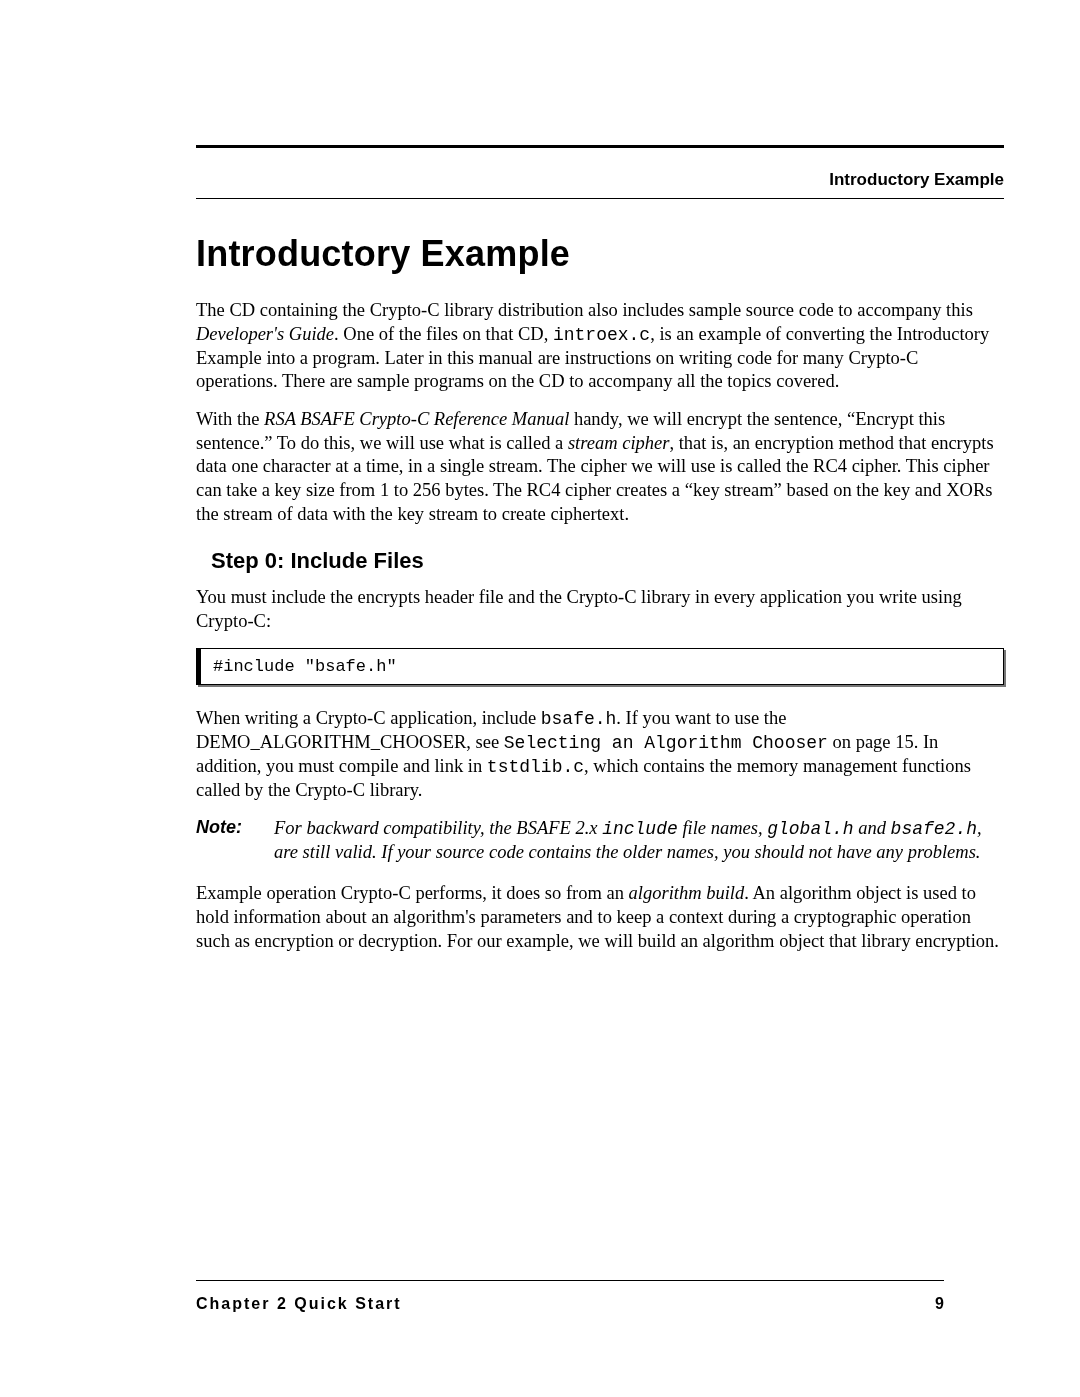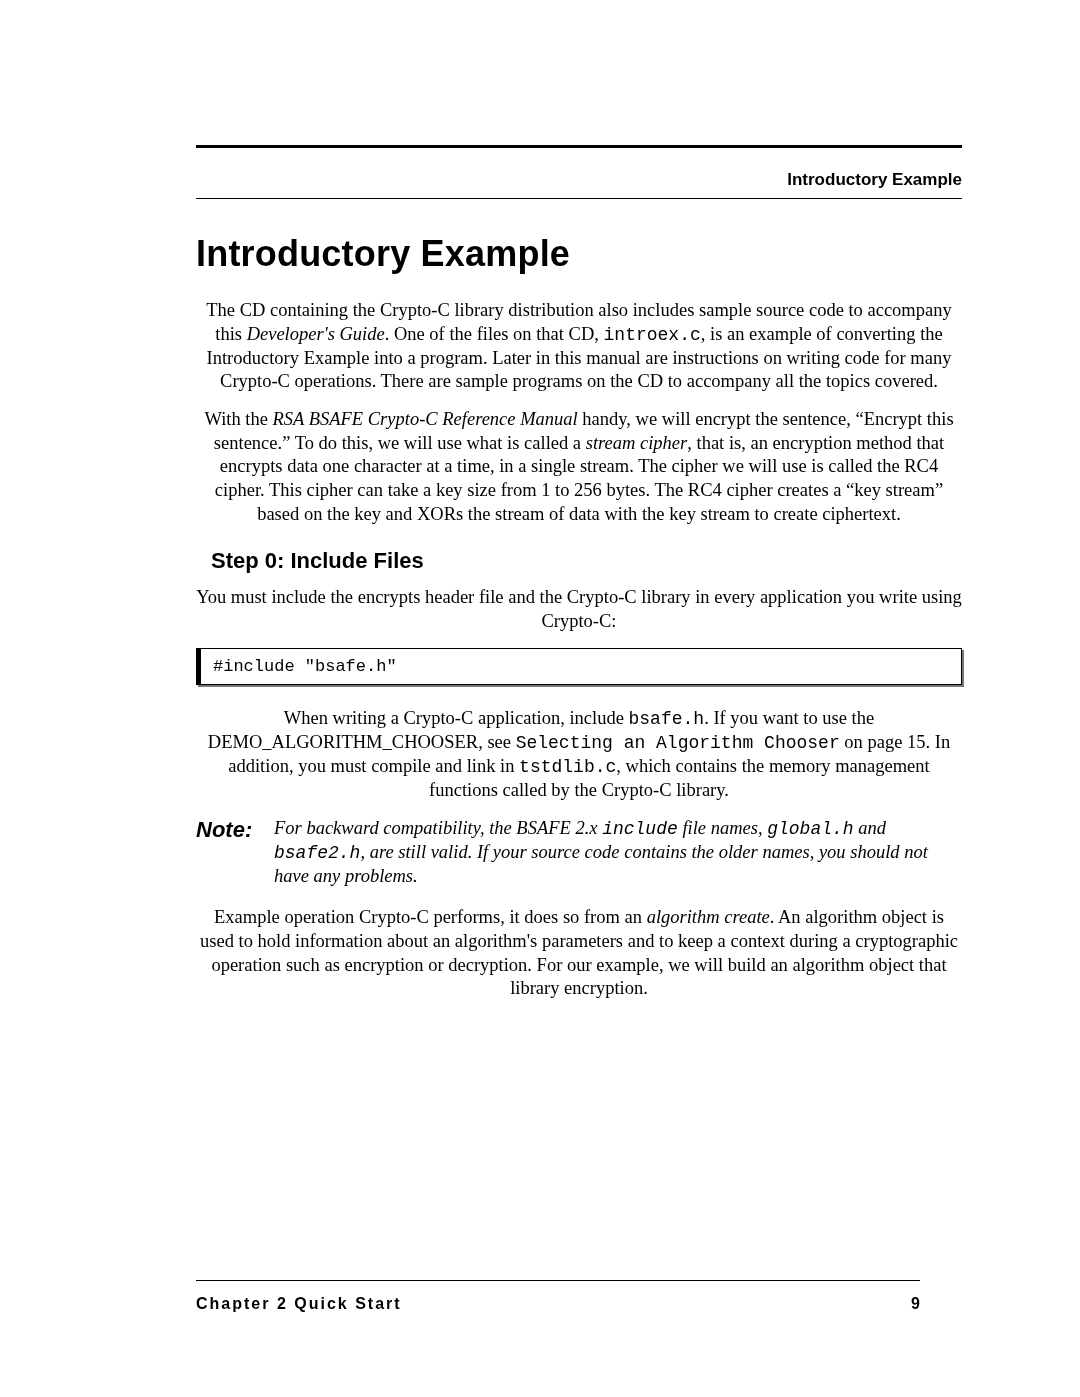--- a/index.html
+++ b/index.html
@@ -7,21 +7,21 @@
     padding: 0;
     background: #fff;
     font-family: "Palatino Linotype", "Book Antiqua", Palatino, Georgia, serif;
     color: #000;
   }
   .page {
     width: 1080px;
     height: 1397px;
     position: relative;
     box-sizing: border-box;
-    padding: 145px 118px 0 196px;
+    padding: 145px 76px 0 196px;
   }
   .top-rule {
     border-top: 3px solid #000;
     margin-bottom: 22px;
   }
   .running-head {
     font-family: "Helvetica Neue", Helvetica, Arial, sans-serif;
     font-weight: 700;
     font-size: 17px;
     text-align: right;
@@ -35,21 +35,21 @@
     font-family: "Helvetica Neue", Helvetica, Arial, sans-serif;
     font-weight: 700;
     font-size: 36px;
     margin: 0 0 24px 0;
     letter-spacing: 0.2px;
   }
   p.body {
     font-size: 18.5px;
     line-height: 1.28;
     margin: 0 0 14px 0;
-    text-align: center;
+    text-align: left;
   }
   .italic { font-style: italic; }
   .mono { font-family: "Courier New", Courier, monospace; font-size: 18px; }
   h2.step {
     font-family: "Helvetica Neue", Helvetica, Arial, sans-serif;
     font-weight: 700;
     font-size: 22px;
     margin: 22px 0 12px 15px;
   }
   .codebox {
@@ -63,33 +63,33 @@
     box-shadow: 2px 2px 0 #777;
   }
   .note {
     display: flex;
     margin: 10px 0 18px 0;
   }
   .note-label {
     font-family: "Helvetica Neue", Helvetica, Arial, sans-serif;
     font-weight: 700;
     font-style: italic;
-    font-size: 22px;
+    font-size: 18px;
     width: 78px;
     flex: 0 0 78px;
   }
   .note-body {
     font-size: 18.5px;
     line-height: 1.28;
     font-style: italic;
   }
   .footer {
     position: absolute;
     left: 196px;
-    right: 160px;
+    right: 136px;
     bottom: 84px;
   }
   .footer-rule {
     border-top: 1px solid #000;
     margin-bottom: 14px;
   }
   .footer-row {
     display: flex;
     justify-content: space-between;
     font-family: "Helvetica Neue", Helvetica, Arial, sans-serif;
@@ -135,21 +135,21 @@
 
   <div class="note">
     <div class="note-label">Note:</div>
     <div class="note-body">
       <span>For backward compatibility, the BSAFE 2.x </span><span class="mono">include</span><span> file names, </span><span class="mono">global.h</span><span> and </span><span class="mono">bsafe2.h</span><span>, are still valid. If your source code contains the older names, you should not have any problems.</span>
     </div>
   </div>
 
 
   <p class="body">
-    <span>Example operation Crypto-C performs, it does so from an </span><span class="italic">algorithm create</span><span>. An algorithm object is used to hold information about an algorithm's parameters and to keep a context during a cryptographic operation such as encryption or decryption. For our example, we will build an algorithm object that library encryption.</span>
+    <span>Example operation Crypto-C performs, it does so from an </span><span class="italic">algorithm build</span><span>. An algorithm object is used to hold information about an algorithm's parameters and to keep a context during a cryptographic operation such as encryption or decryption. For our example, we will build an algorithm object that library encryption.</span>
   </p>
 
 
   <div class="footer">
     <div class="footer-rule"></div>
     <div class="footer-row">
       <span>Chapter 2  Quick Start</span>
       <span class="footer-page">9</span>
     </div>
   </div>

